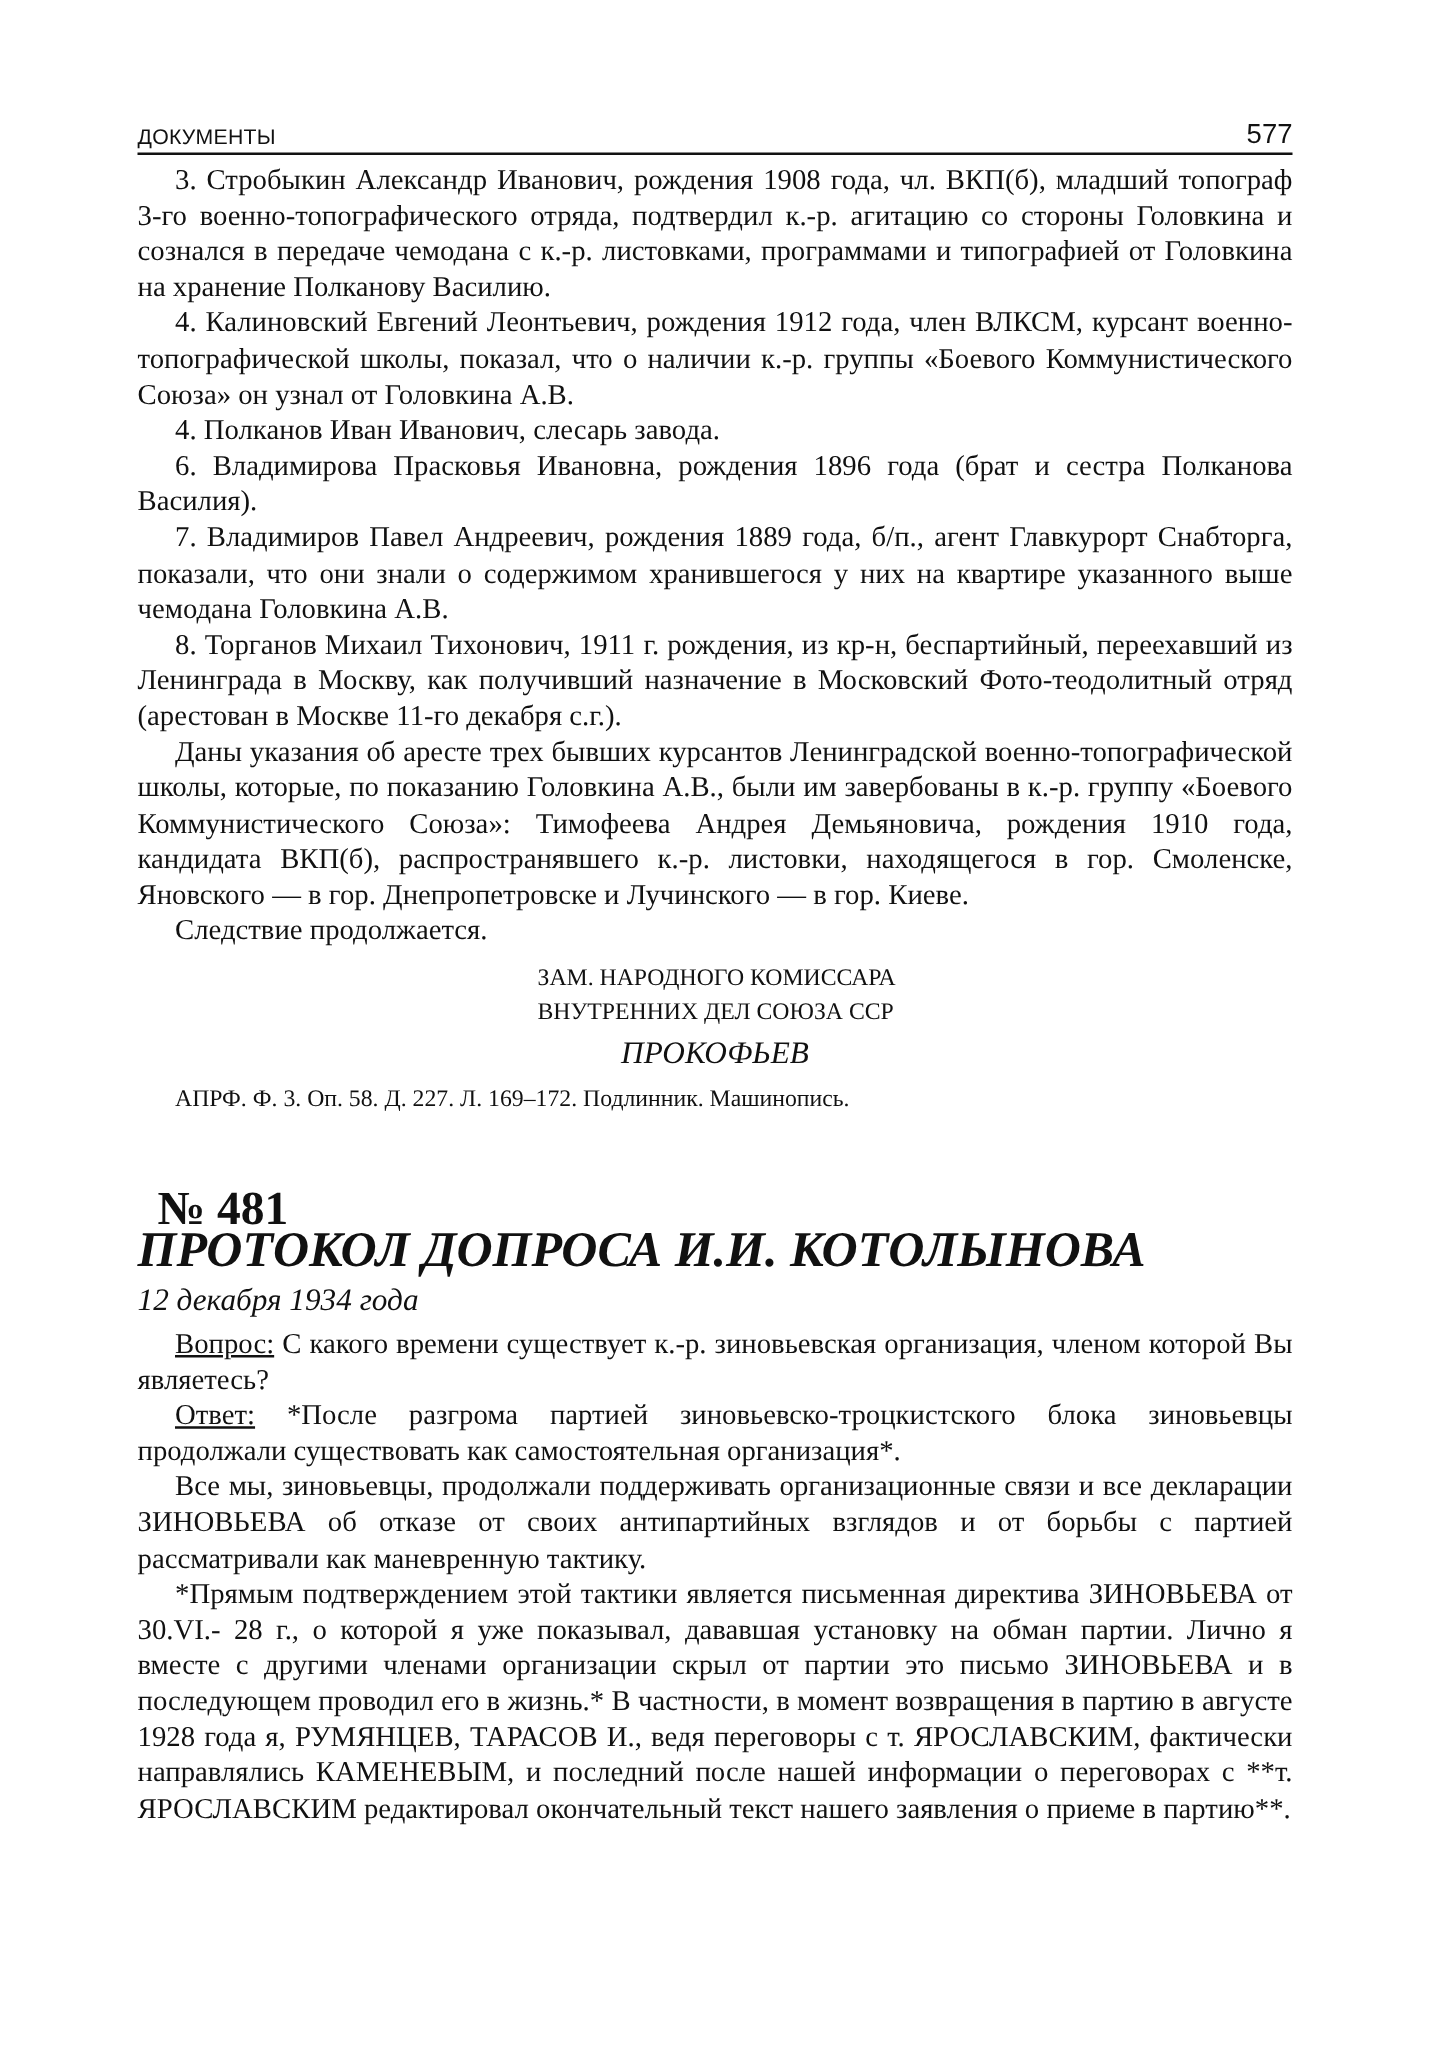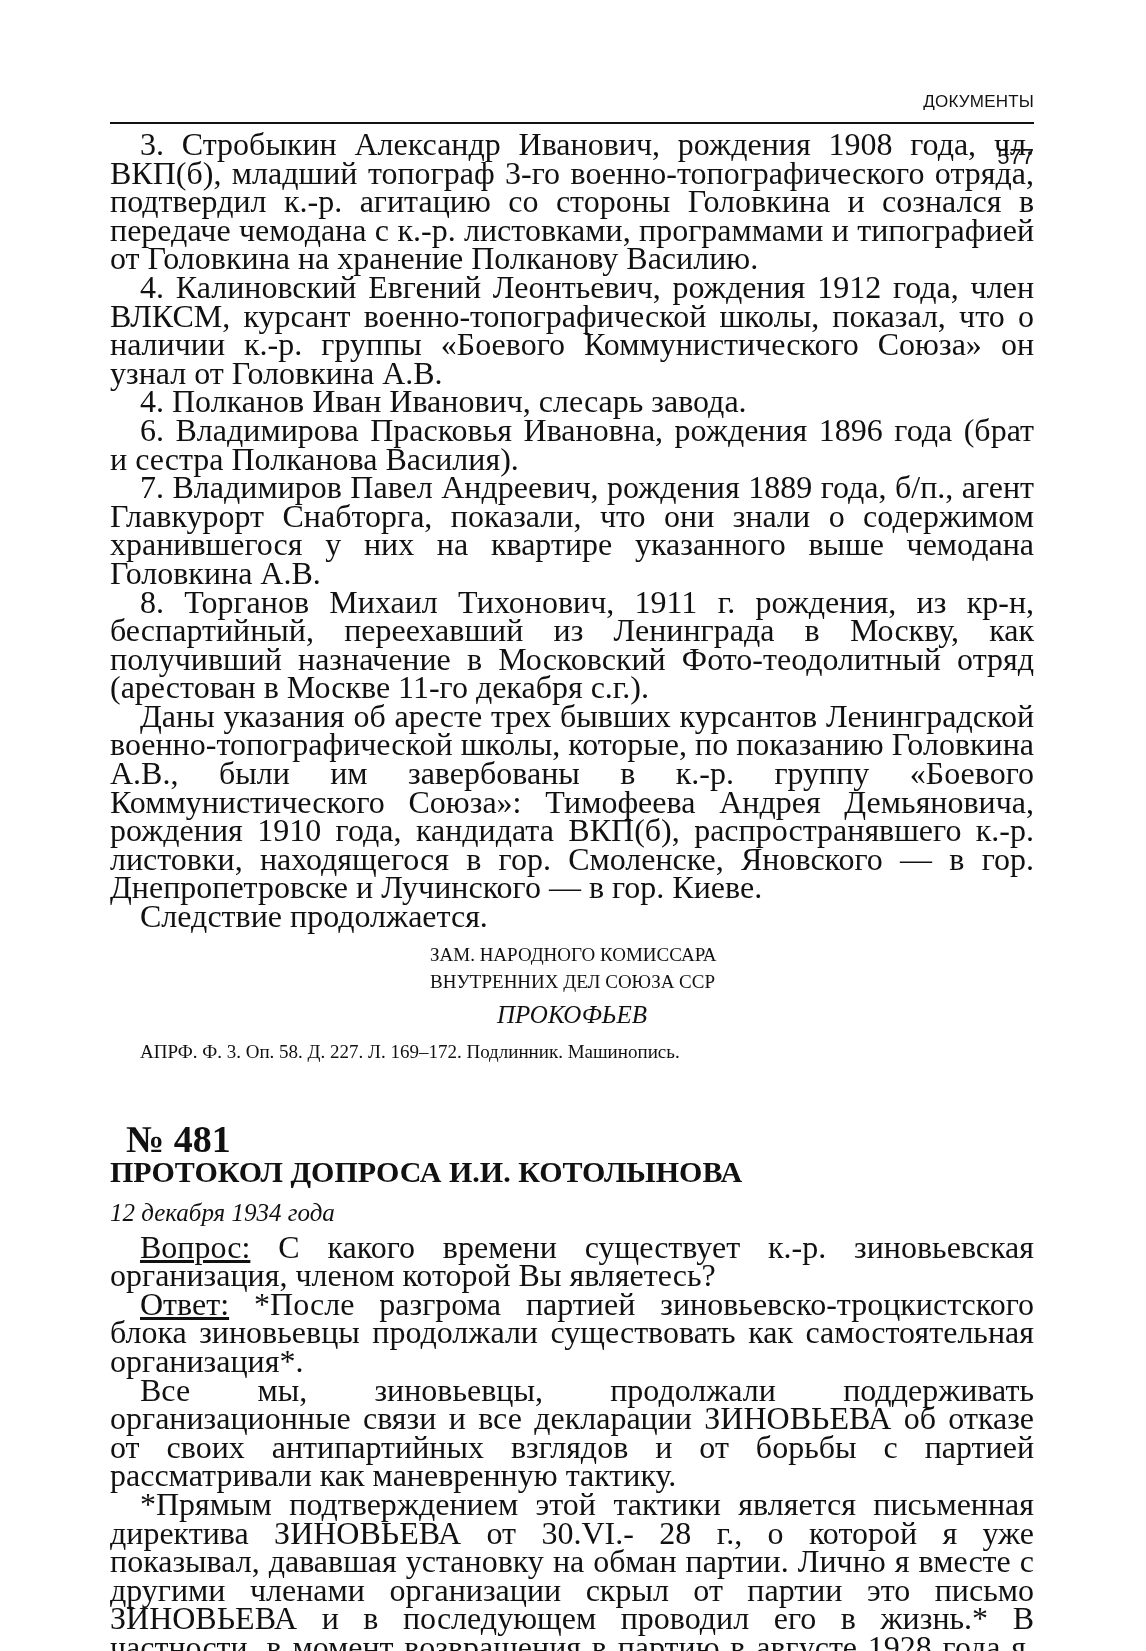--- a/index.html
+++ b/index.html
@@ -22,32 +22,31 @@
       width: 924px;
     }
     .running-head {
       display: flex;
       justify-content: space-between;
       align-items: flex-end;
       font-family: "Liberation Sans", "DejaVu Sans", sans-serif;
       height: 28px;
       border-bottom: 2.5px solid #111;
       padding-bottom: 2px;
-      flex-direction: column;
     }
     .running-head .section {
       font-size: 17px;
       letter-spacing: 0.2px;
     }
     .running-head .page-num {
       font-size: 22px;
       margin-top: 32px;
     }
     .body-text {
-      font-size: 32px;
+      font-size: 23px;
       line-height: 28.6px;
       text-align: justify;
       margin-top: 6px;
     }
     .body-text p {
       margin: 0;
       text-indent: 30px;
       text-align: justify;
     }
     .sig {
@@ -70,22 +69,23 @@
     }
     .doc-number {
       margin-top: 60px;
       font-weight: bold;
       font-size: 38px;
       line-height: 32px;
       padding-left: 16px;
     }
     .doc-title {
       font-weight: bold;
-      font-size: 30px;
+      font-size: 40px;
       line-height: 34px;
+      font-style: italic;
     }
     .doc-date {
       font-style: italic;
       font-size: 25px;
       margin-top: 10px;
       margin-bottom: 6px;
     }
     .ul {
       text-decoration: underline;
     }

